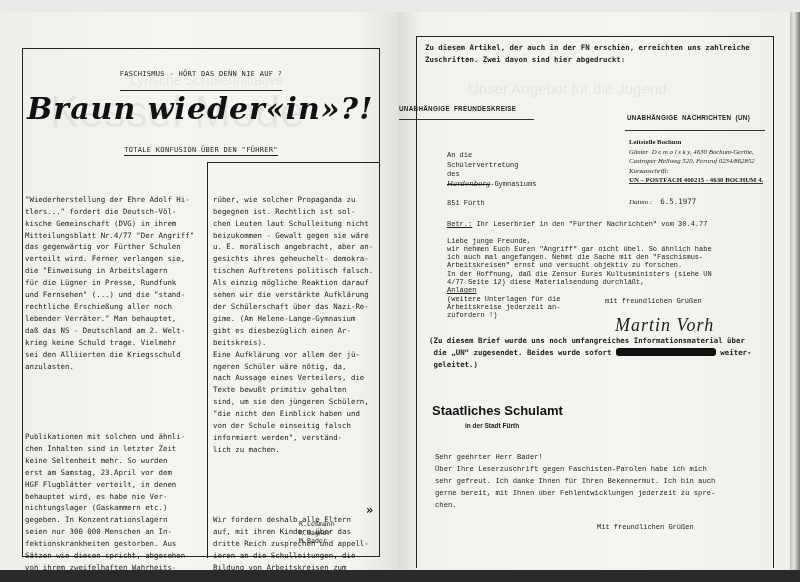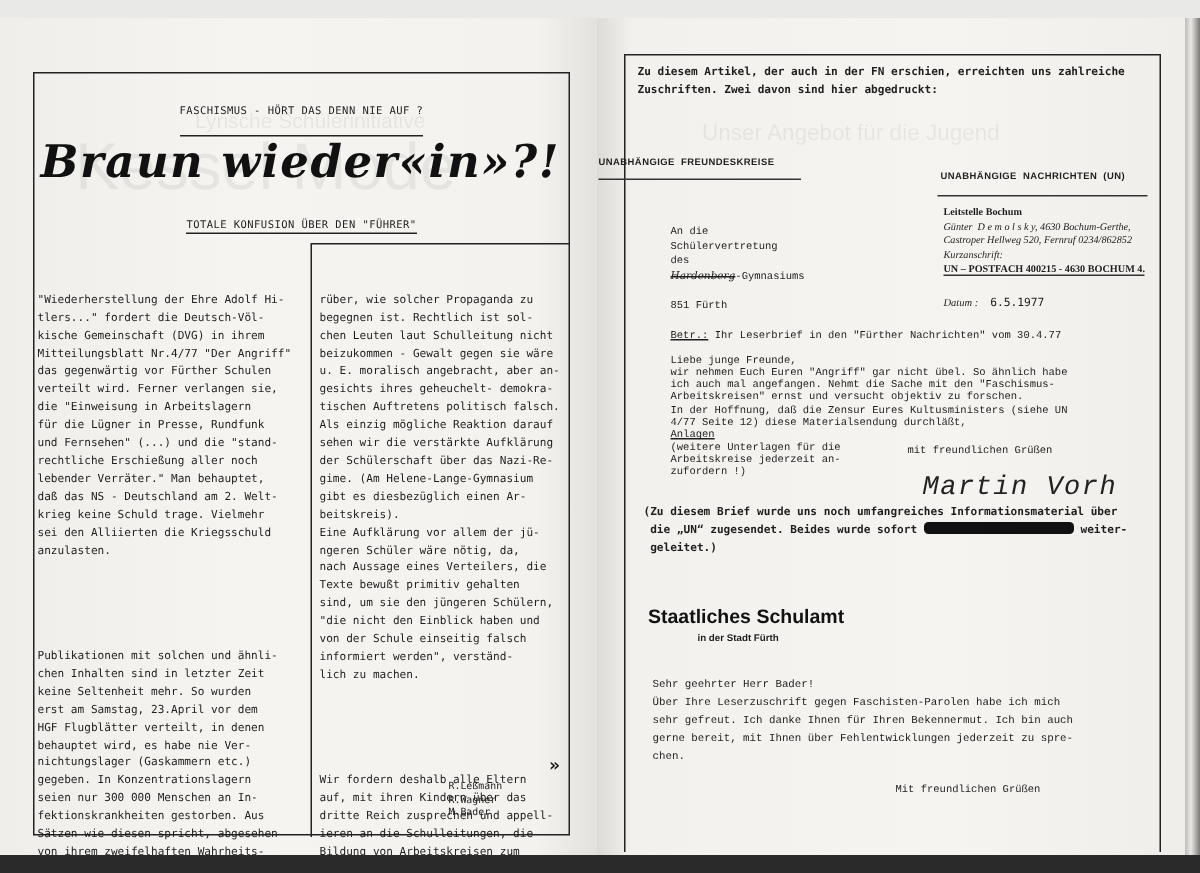--- a/index.html
+++ b/index.html
@@ -50,21 +50,21 @@
   .addr-block { position: absolute; left: 30px; top: 114px; font-size: 7px; line-height: 9.5px; white-space: pre; font-family: "Liberation Mono", monospace; }
   .strike { text-decoration: line-through; font-family: "DejaVu Serif", serif; font-style: italic; }
   .sender { position: absolute; left: 212px; top: 100px; font-family: "Liberation Serif", serif; font-size: 6.8px; line-height: 9.5px; white-space: pre; }
   .sender .lbl { font-weight: bold; }
   .sender .it { font-style: italic; }
   .sender .po { font-weight: bold; border-bottom: 1px solid #333; }
   .datum { position: absolute; left: 212px; top: 160px; font-family: "Liberation Serif", serif; font-size: 7px; font-style: italic; }
   .datum .val { font-style: normal; font-family: "DejaVu Sans Mono", monospace; margin-left: 8px; font-size: 7.5px; }
   .letter { position: absolute; left: 30px; top: 183px; font-size: 7px; line-height: 8.3px; white-space: pre; font-family: "Liberation Mono", monospace; }
   .u { text-decoration: underline; }
-  .signature1 { position: absolute; left: 198px; top: 278px; font-family: Liberation Mono, monospace; font-style: italic; font-size: 18px; color: #222; letter-spacing: 1px; }
+  .signature1 { position: absolute; left: 198px; top: 278px; font-family: Liberation Serif, serif; font-style: italic; font-size: 18px; color: #222; letter-spacing: 1px; }
   .greet1 { position: absolute; left: 188px; top: 260px; font-size: 7px; font-family: "Liberation Mono", monospace; }
   .note { position: absolute; left: 12px; top: 298px; font-size: 7.4px; line-height: 12px; white-space: pre; font-weight: bold; }
   .redact { display: inline-block; width: 100px; height: 8px; background: #111; vertical-align: -1px; border-radius: 3px; }
   .schulamt { position: absolute; left: 15px; top: 366px; font-family: "Liberation Sans", sans-serif; font-weight: bold; font-size: 13px; color: #111; }
   .schulamt-sub { position: absolute; left: 48px; top: 385px; font-family: "Liberation Sans", sans-serif; font-weight: bold; font-size: 6.5px; }
   .letter2 { position: absolute; left: 18px; top: 414px; font-size: 7.2px; line-height: 12px; white-space: pre; font-family: "Liberation Mono", monospace; }
   .greet2 { position: absolute; left: 180px; top: 486px; font-size: 7px; font-family: "Liberation Mono", monospace; }
   .signature2 { position: absolute; left: 188px; top: 518px; font-family: "DejaVu Serif", serif; font-style: italic; font-size: 15px; }
   .ghost { position: absolute; color: rgba(0,0,0,0.06); font-family: "Liberation Sans", sans-serif; pointer-events: none; }
 </style>

